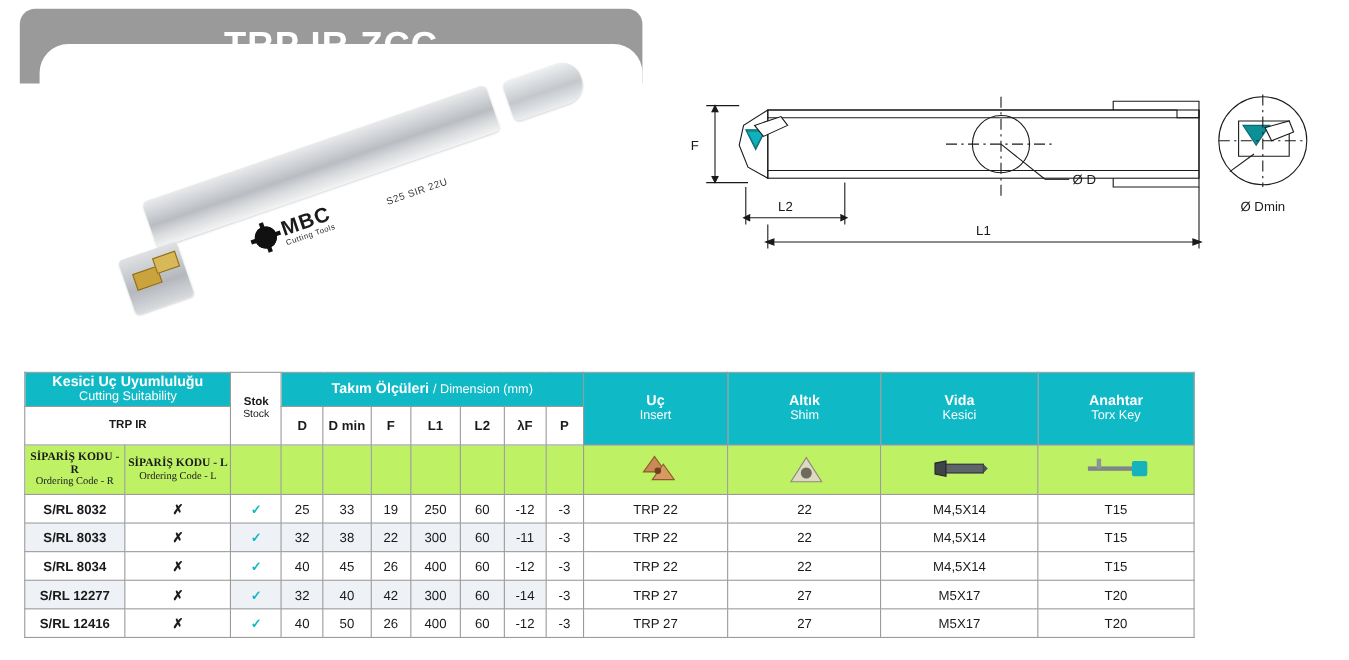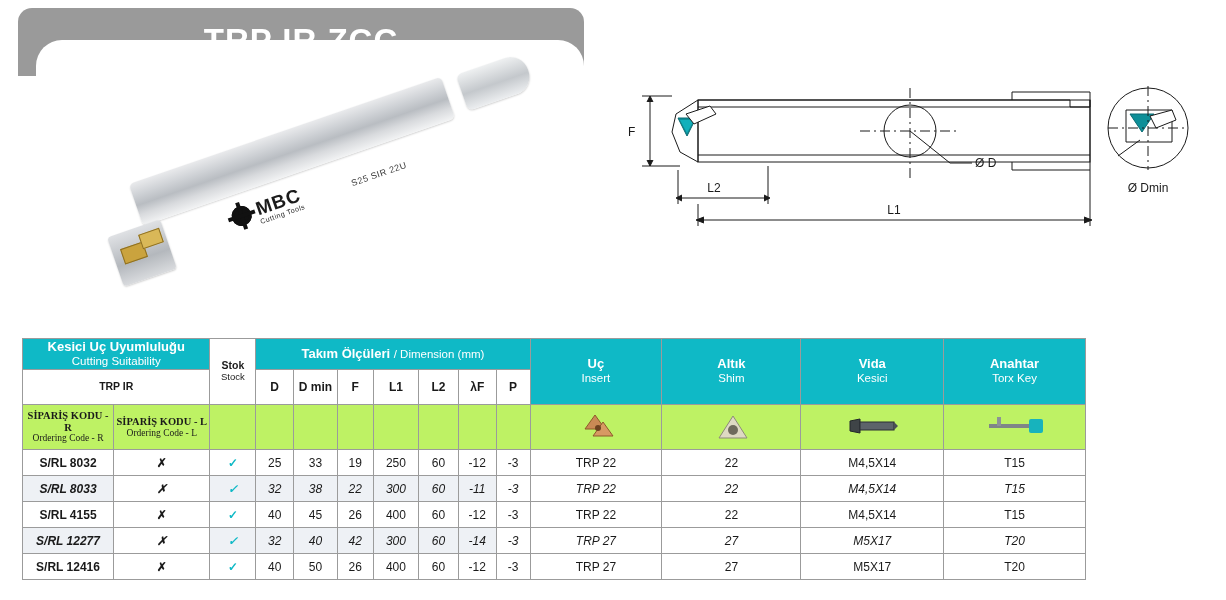--- a/index.html
+++ b/index.html
@@ -210,21 +210,21 @@
     font-size: 9.5px;
   }
   .dimhead {
     background: #ffffff;
     font-weight: bold;
     font-size: 12px;
     height: 34px;
   }
   .iconrow td { height: 44px; background: #bef264; font-family: Liberation Serif, serif; }
   .datarow td { height: 25px; font-size: 12px; }
-  .row-alt td { background: #eef1f5; font-style: italic; }
+  .row-alt td { background: #eef1f5; }
   .row-white td { background: #ffffff; margin-top: 32px; }
   .code-cell { font-weight: bold; font-size: 11.5px; }
   .tick { color: #0fb9c6; font-size: 14px; font-weight: bold; }
   .cross { color: #1a1a1a; font-size: 13px; font-weight: bold; }
   .white-bg { background: #ffffff !important; }
 
   
   .ic { display: inline-block; }
   .ic-insert {
     width: 30px; height: 26px; position: relative;
@@ -463,21 +463,21 @@
       <td>300</td>
       <td>60</td>
       <td>-11</td>
       <td class="white-bg">-3</td>
       <td class="white-bg">TRP 22</td>
       <td class="white-bg">22</td>
       <td class="white-bg">M4,5X14</td>
       <td class="white-bg">T15</td>
     </tr>
     <tr class="datarow row-white">
-      <td class="code-cell">S/RL 4155</td>
+      <td class="code-cell">S/RL 8034</td>
       <td class="cross">✗</td>
       <td class="tick">✓</td>
       <td>40</td>
       <td>45</td>
       <td>26</td>
       <td>400</td>
       <td>60</td>
       <td>-12</td>
       <td>-3</td>
       <td>TRP 22</td>

